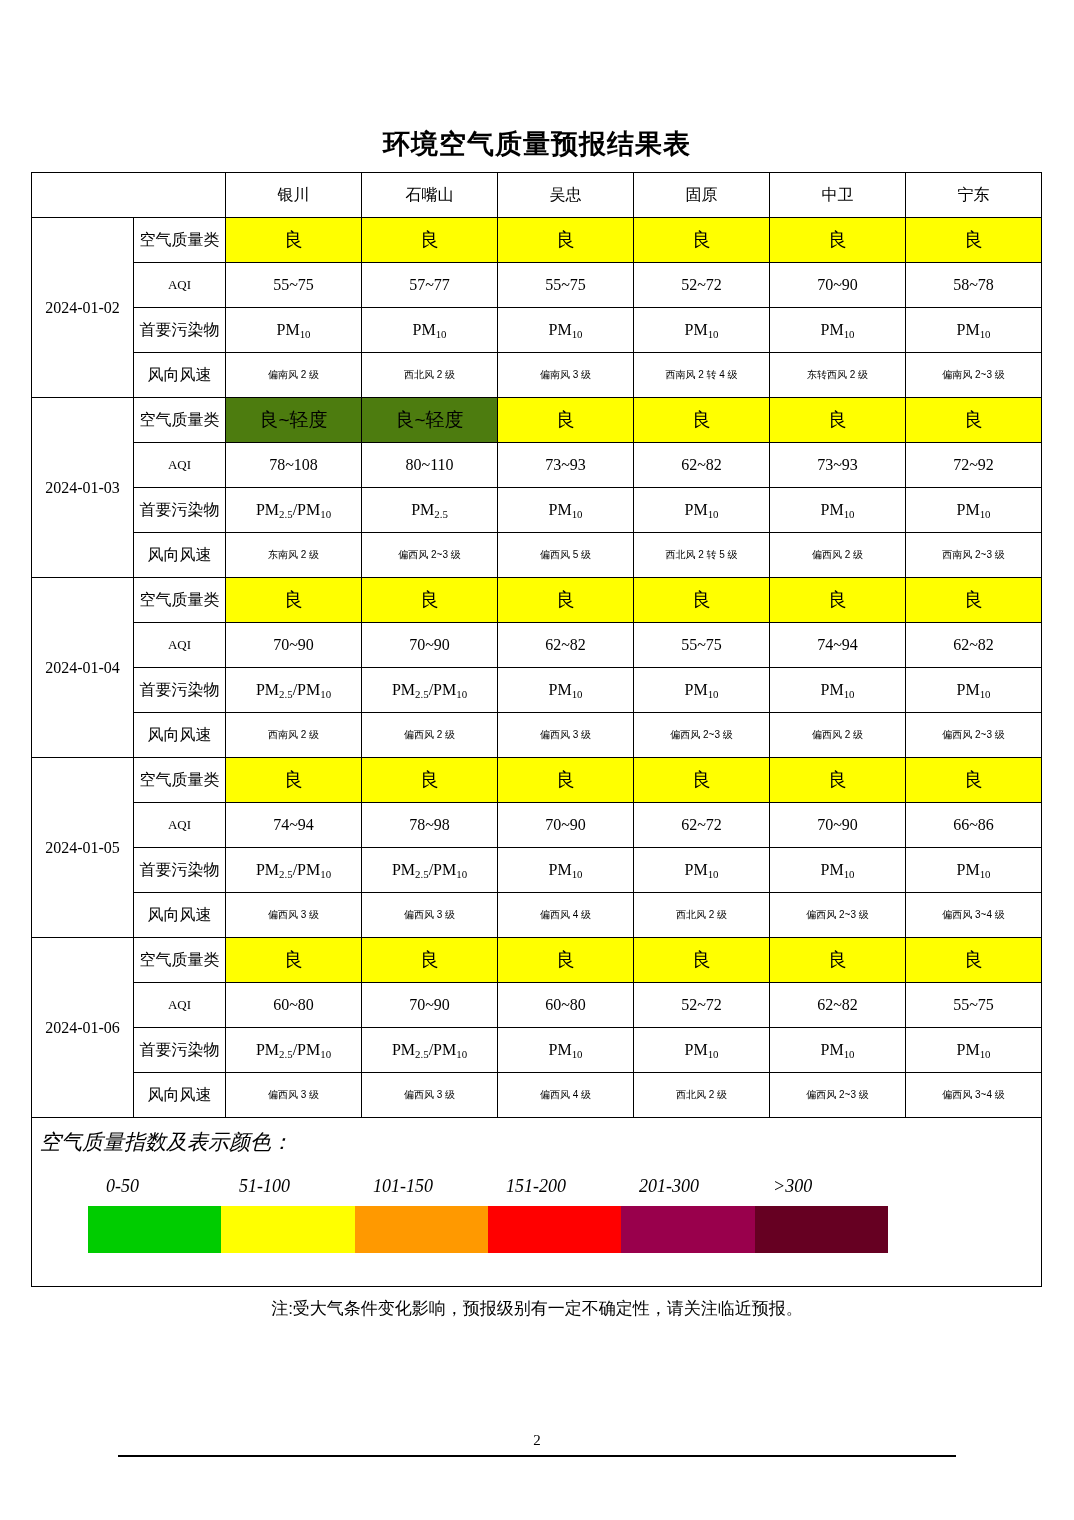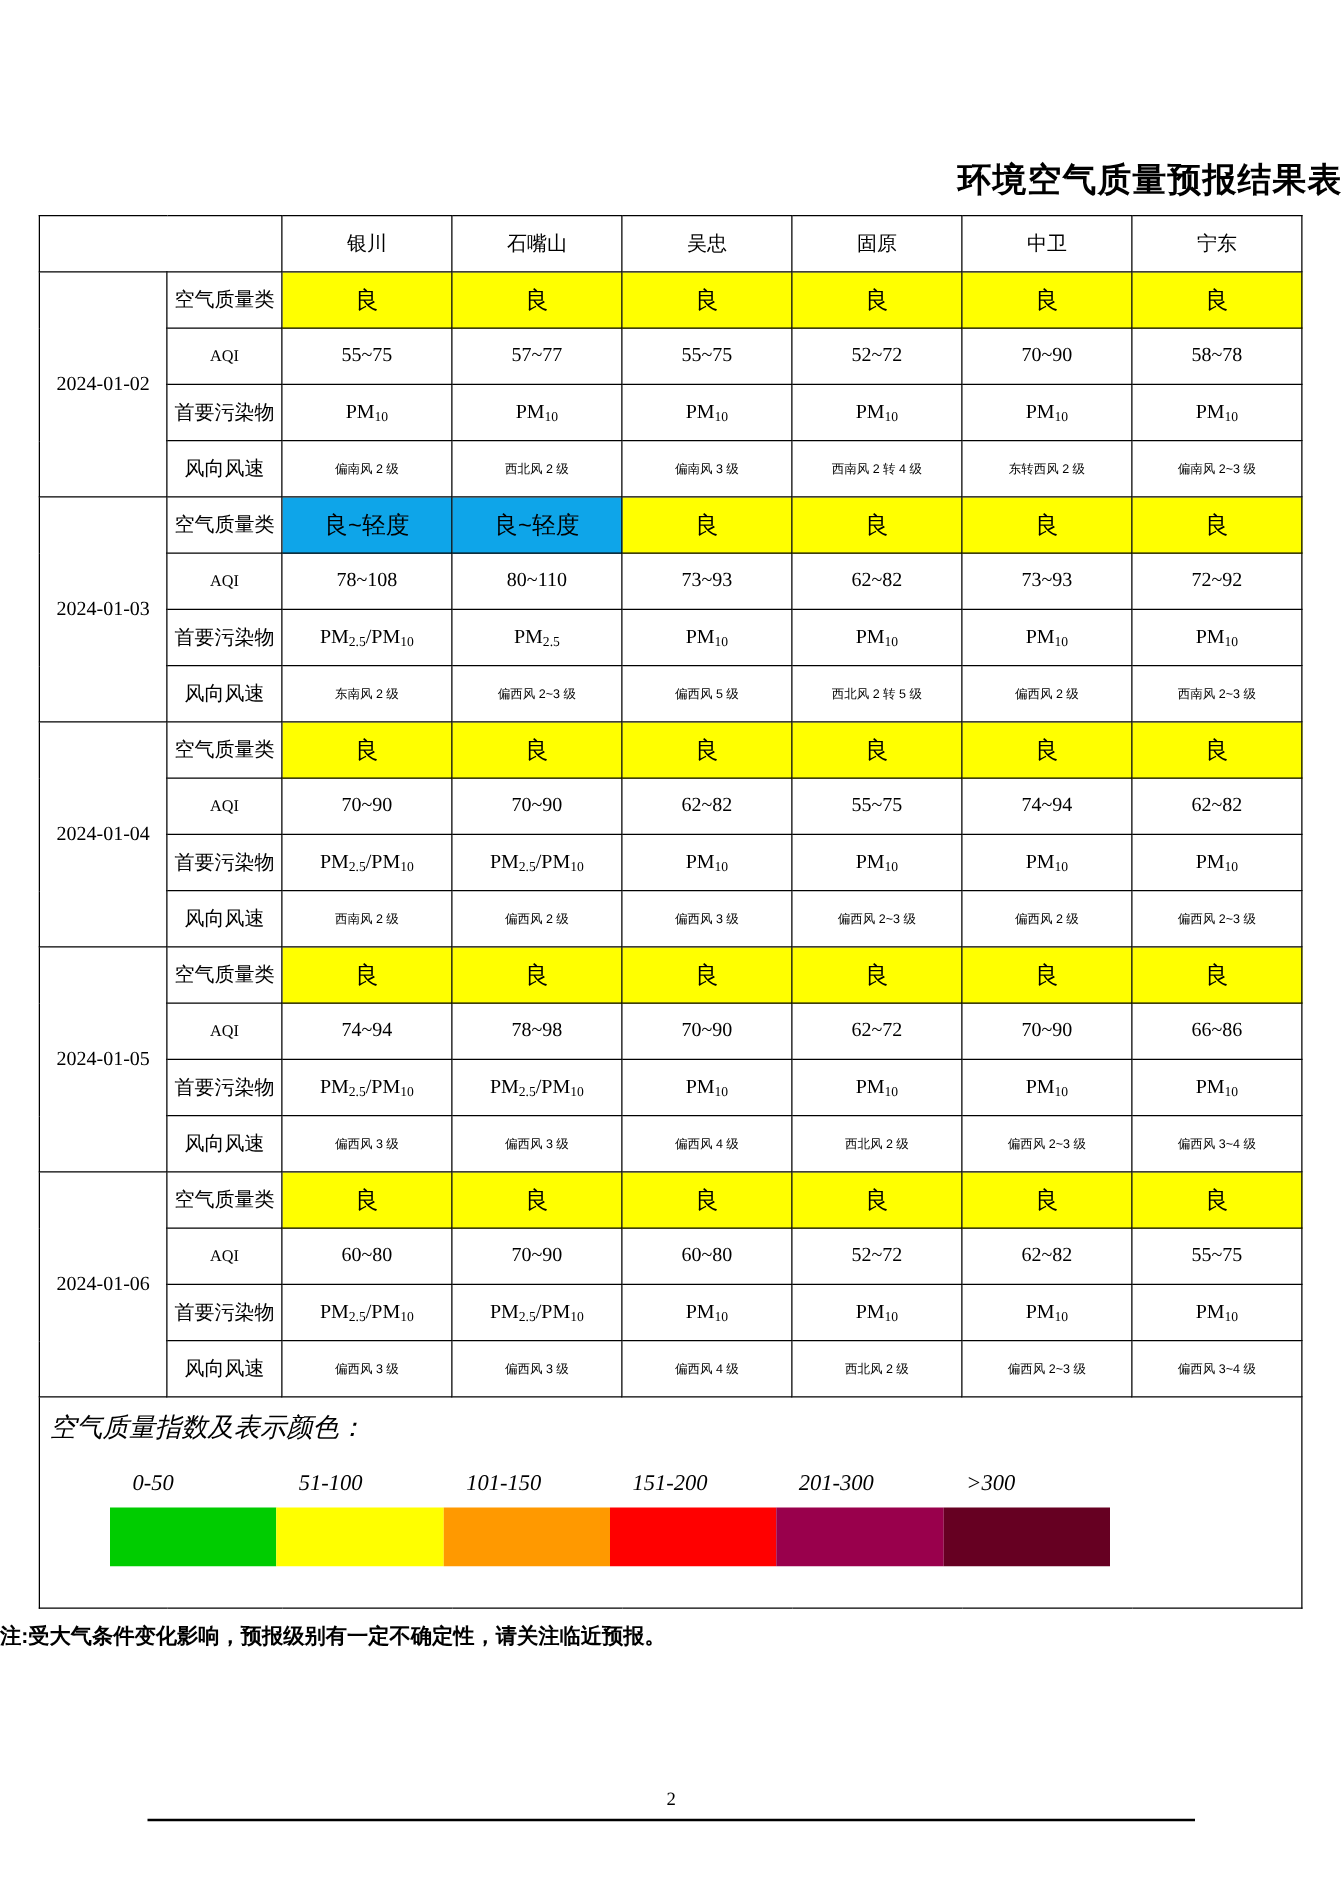--- a/index.html
+++ b/index.html
@@ -21,21 +21,21 @@
     left: 0; top: 0;
     width: 1074px;
     height: 1520px;
   }
 
   .doc-title {
     position: absolute;
     left: 0;
     top: 126px;
     width: 1074px;
-    text-align: right;
+    text-align: center;
     font-size: 27px;
     font-weight: bold;
     letter-spacing: 1px;
     font-family: "Liberation Serif", "DejaVu Serif", serif;
   }
 
   table.forecast {
     position: absolute;
     left: 31px;
     top: 172px;
@@ -86,21 +86,21 @@
   td.val.cn {
     font-family: "Liberation Sans", "DejaVu Sans", sans-serif;
     font-size: 10px;
   }
   td.val.grade {
     font-family: "Liberation Sans", "DejaVu Sans", sans-serif;
     font-size: 19px;
   }
 
   .lvl-liang { background: #ffff00; }
-  .lvl-liangqing { background: #0ea5e9; }
+  .lvl-liangqing { background: #4d7c0f; }
 
   sub { font-size: 0.68em; vertical-align: baseline; position: relative; top: 0.28em; }
 
   
   td.legend-cell {
     height: 168px;
     padding: 0;
     vertical-align: top;
     text-align: left;
   }
@@ -130,22 +130,23 @@
     height: 47px;
     display: flex;
   }
   .legend-bar > div { flex: 1 1 0; height: 100%; }
 
   .footnote {
     position: absolute;
     left: 0;
     top: 1297px;
     width: 1074px;
+    text-align: center;
     font-size: 17px;
-    font-weight: bold;
+    font-weight: normal;
     font-family: "Liberation Sans", "DejaVu Sans", sans-serif;
   }
 
   .page-number {
     position: absolute;
     left: 0;
     top: 1432px;
     width: 1074px;
     text-align: center;
     font-size: 15px;

